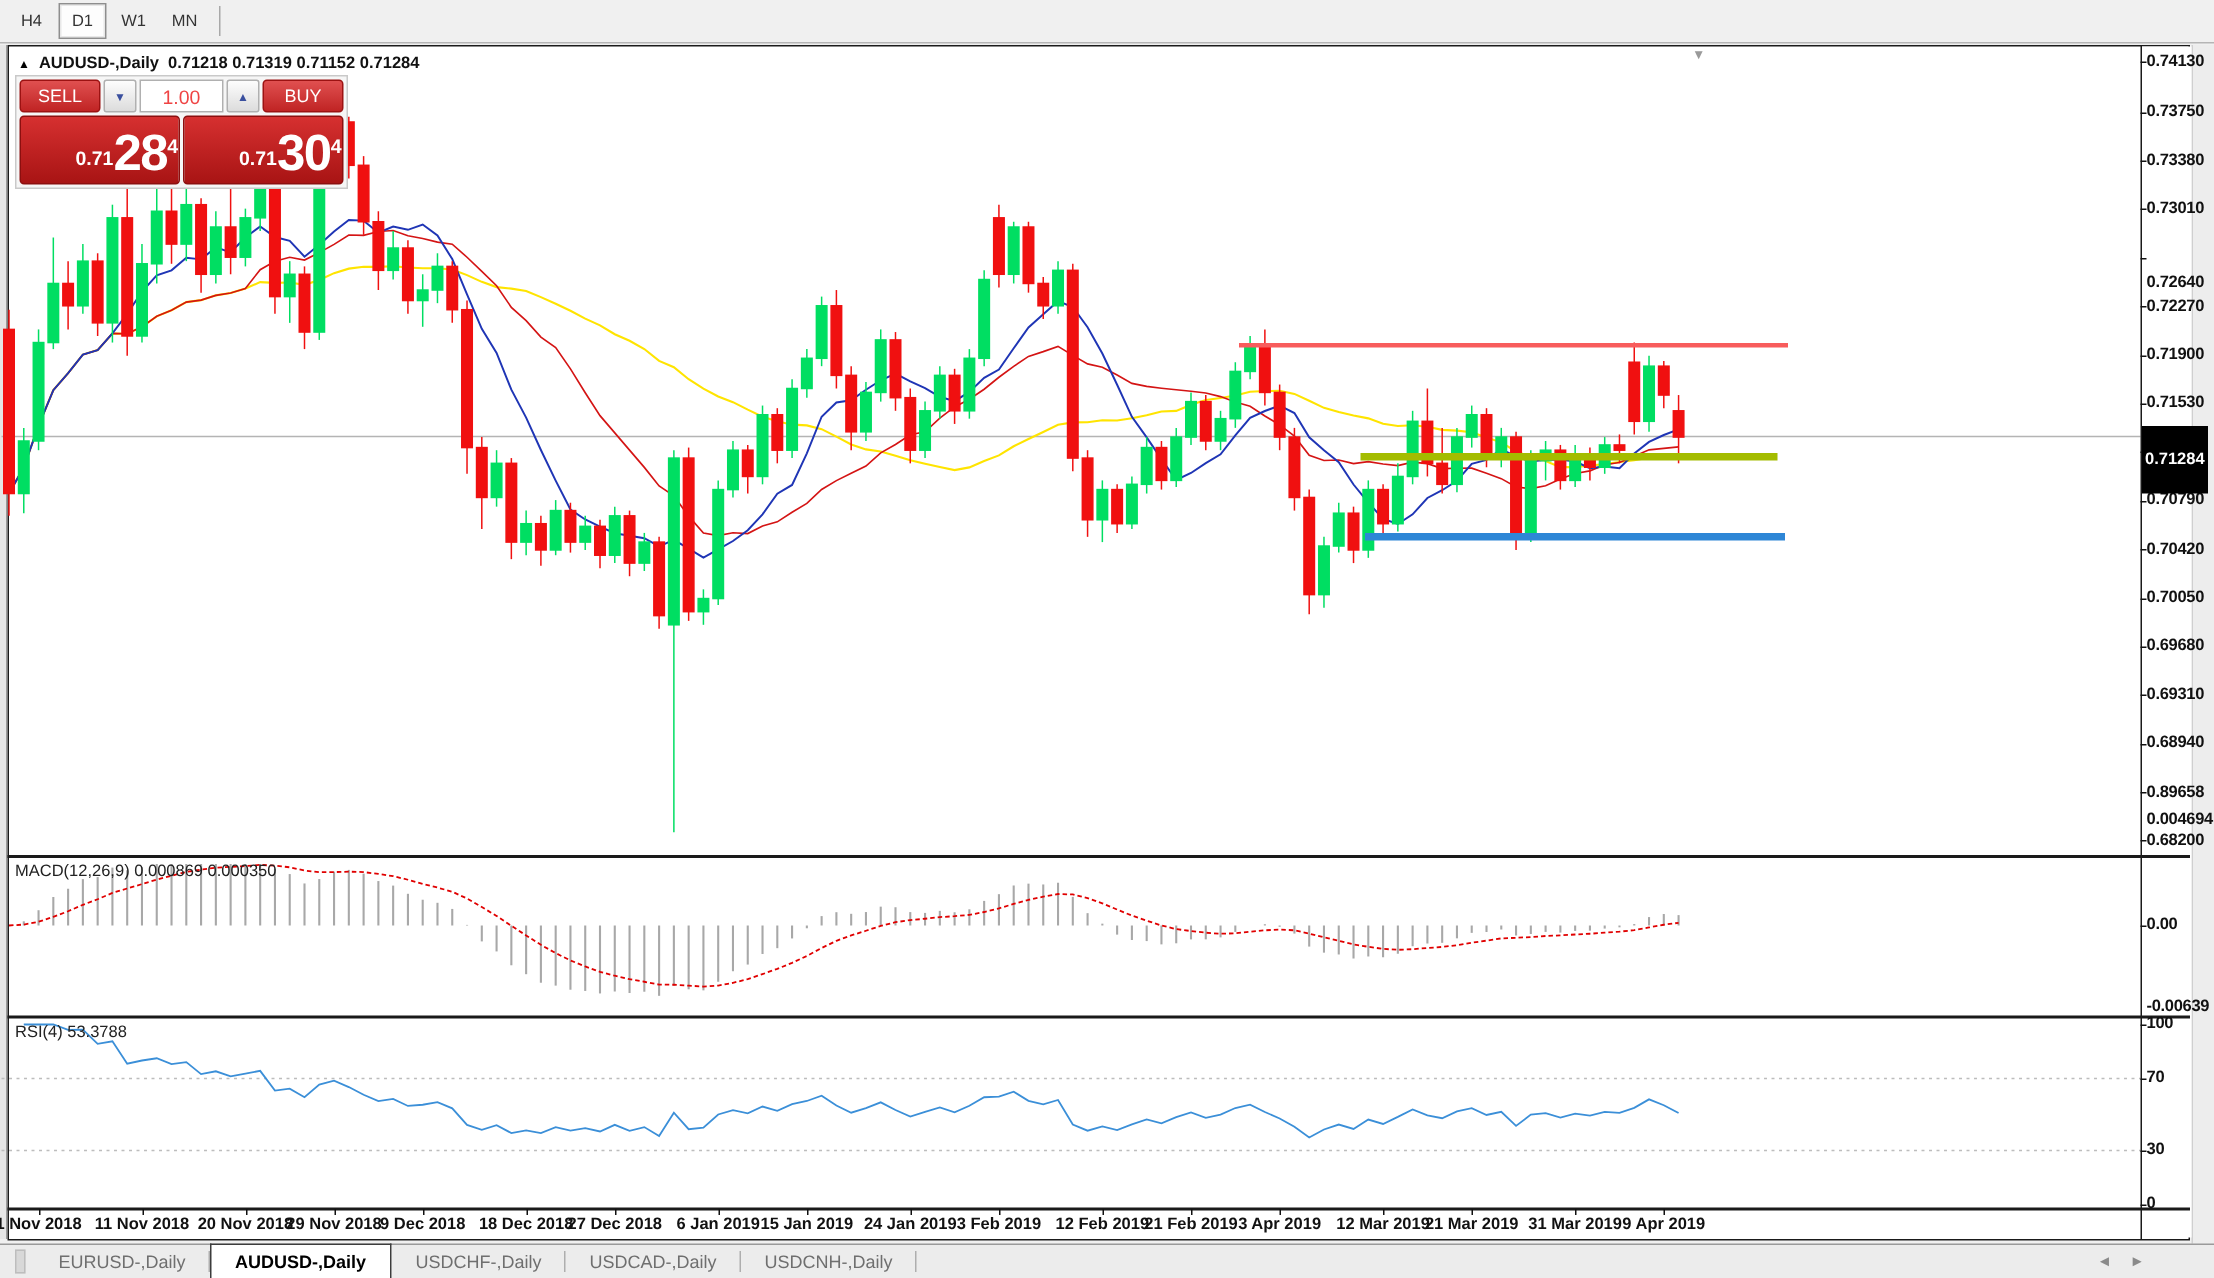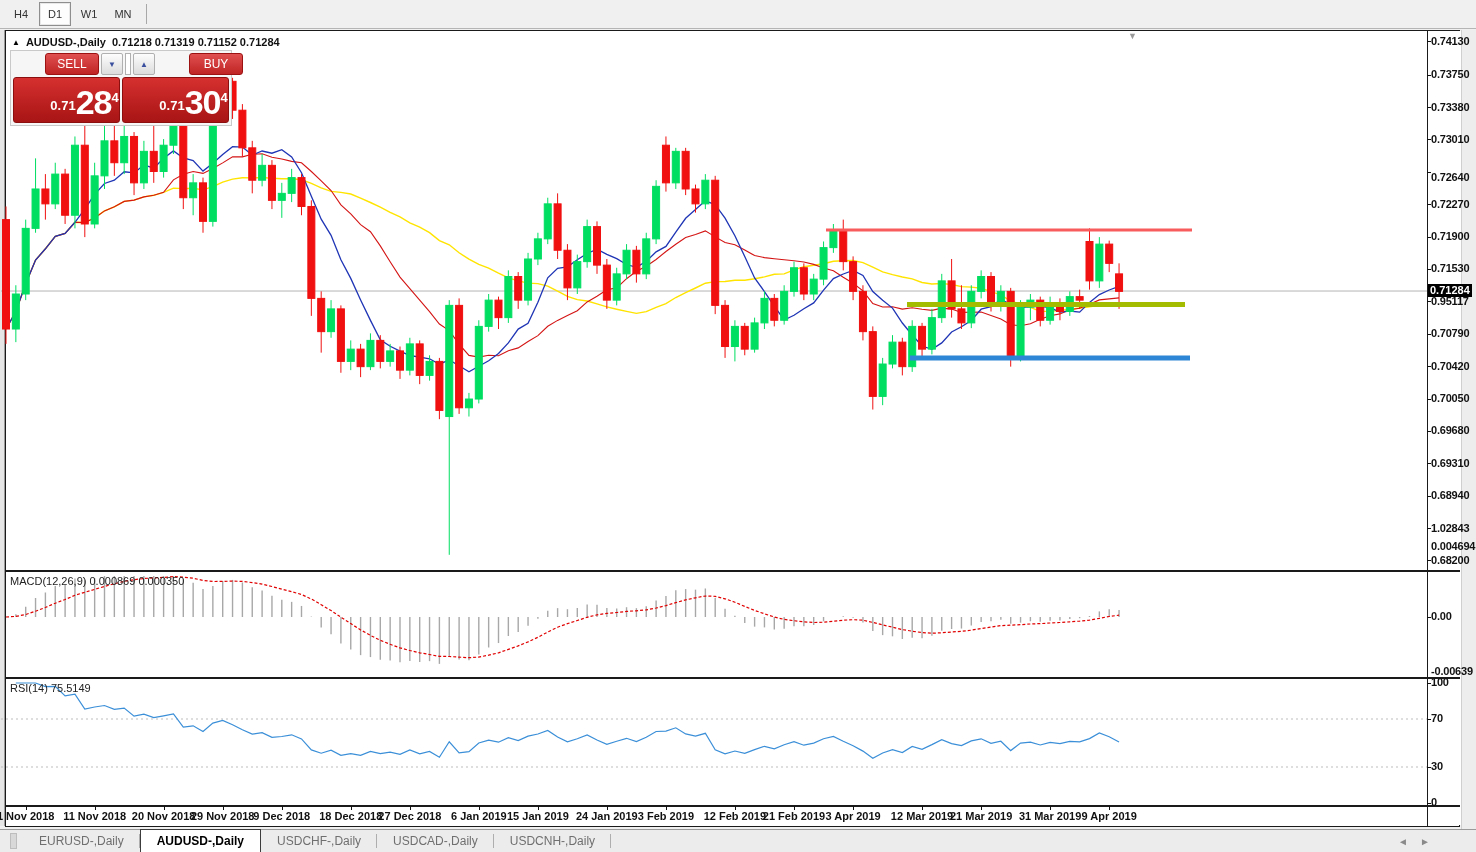--- a/index.html
+++ b/index.html
@@ -16,30 +16,30 @@
   .tf-sep{width:1px;height:20px;background:#a8a8a8;margin:0 6px;}
   
   .left-grip{position:absolute;left:0;top:30px;width:4px;height:796px;background:#e6e6e6;border-right:1px solid #9a9a9a;}
   .chart-window{position:absolute;left:5px;top:30px;width:1455px;height:797px;background:#ffffff;border:1px solid #1a1a1a;box-sizing:border-box;}
   .right-strip{position:absolute;left:1461px;top:30px;width:15px;height:822px;background:#ededed;border-left:1px solid #cfcfcf;}
   .pane-split{position:absolute;left:5px;width:1455px;height:2px;background:#1a1a1a;}
   .plot-right-border{position:absolute;top:30px;left:1427px;width:1px;height:796px;background:#1a1a1a;}
   .axis-area{position:absolute;left:1428px;top:31px;width:33px;height:794px;background:#ffffff;}
   .axis-label{position:absolute;left:1431px;font-size:11px;font-weight:700;color:#111;white-space:nowrap;letter-spacing:-0.2px;}
   .axis-tick{position:absolute;left:1427px;width:4px;height:1px;background:#111;}
-  .price-tag{position:absolute;left:1428px;background:#000;color:#fff;font-size:11px;font-weight:700;padding:0 2px;line-height:13px;white-space:nowrap;}
+  .price-tag{position:absolute;left:1428px;background:#000;color:#fff;font-size:11px;font-weight:700;padding:16px 2px;line-height:13px;white-space:nowrap;}
   .ind-label{position:absolute;font-size:11px;font-weight:400;color:#222;white-space:nowrap;text-align:right;}
   svg.layer{position:absolute;left:0;top:0;pointer-events:none;}
   
   .chart-title{position:absolute;left:12px;top:36px;font-size:11px;font-weight:700;color:#111;display:flex;align-items:center;gap:6px;}
   .chart-title .tri{font-size:8px;color:#000;}
   
   .trade-panel{position:absolute;left:10px;top:50px;width:222px;background:#f6f6f6;border:1px solid #c9c9c9;padding:2px;box-sizing:border-box;}
   .tp-row1{display:flex;height:22px;gap:2px;}
-  .btn-red{background:linear-gradient(#e05050,#c02424);color:#fff;font-size:12px;display:flex;align-items:center;justify-content:center;border:1px solid #9c1212;border-radius:3px;flex:0 0 52px;cursor:pointer;margin-left:32px;}
+  .btn-red{background:linear-gradient(#e05050,#c02424);color:#fff;font-size:12px;display:flex;align-items:center;justify-content:center;border:1px solid #9c1212;border-radius:3px;flex:0 0 52px;cursor:pointer;}
   .spin-btn{flex:0 0 20px;background:linear-gradient(#fdfdfd,#dcdcdc);border:1px solid #b0b0b0;border-radius:2px;display:flex;align-items:center;justify-content:center;font-size:8px;color:#3a4f9e;cursor:pointer;}
   .vol-input{flex:1;border:1px solid #b0b0b0;font-size:13px;text-align:center;font-family:inherit;color:#ef4444;min-width:0;}
   .tp-row2{display:flex;height:46px;margin-top:2px;gap:2px;}
   .quote-tile{flex:1;background:linear-gradient(#d63030,#a81414);border:1px solid #8c0f0f;border-radius:3px;color:#fff;display:flex;align-items:flex-end;justify-content:center;padding-bottom:3px;cursor:pointer;padding-left:36px;}
   .quote-tile .small{font-size:13px;font-weight:700;line-height:26px;}
   .quote-tile .big{font-size:34px;font-weight:700;line-height:34px;letter-spacing:-1px;}
   .quote-tile .sup{font-size:13px;font-weight:700;line-height:40px;vertical-align:top;align-self:flex-start;}
   
   .date-label{position:absolute;font-size:11px;font-weight:700;color:#111;white-space:nowrap;transform:translateX(-50%);}
   .date-tick{position:absolute;width:1px;height:4px;background:#111;}
@@ -454,21 +454,21 @@
     </div>
     <div class="quote-tile">
       <span class="small">0.71</span>
         <span class="big">30</span>
         <span class="sup">4</span>
     </div>
   </div>
 </div>
 
 <div class="ind-label" style="left:10px;top:575px">MACD(12,26,9) 0.000869 0.000350</div>
-<div class="ind-label" style="left:10px;top:682px">RSI(14) 75.5149</div>
+<div class="ind-label" style="left:10px;top:682px">RSI(4) 53.3788</div>
 
 <div class="tabbar" id="tabbar">
   <div class="grip"></div>
 <div class="tab">EURUSD-,Daily</div>
     <div class="tab active">AUDUSD-,Daily</div>
     <div class="tab">USDCHF-,Daily</div>
     <div class="tab">USDCAD-,Daily</div>
     <div class="tab">USDCNH-,Daily</div>
   </div>
 <div class="scroll-arrows">
@@ -478,21 +478,21 @@
 
 <div class="axis-tick" style="top:41.44029607938906px"></div>
 <div class="axis-label" style="top:34.94029607938906px">0.74130</div>
 <div class="axis-tick" style="top:74.69879616072879px"></div>
 <div class="axis-label" style="top:68.19879616072879px">0.73750</div>
 <div class="axis-tick" style="top:107.08207255571851px"></div>
 <div class="axis-label" style="top:100.58207255571851px">0.73380</div>
 <div class="axis-tick" style="top:139.46534895070823px"></div>
 <div class="axis-label" style="top:132.96534895070823px">0.73010</div>
 <div class="axis-tick" style="top:171.848625345697px"></div>
-<div class="axis-label" style="top:171px">0.72640</div>
+<div class="axis-label" style="top:182px">0.72640</div>
 <div class="axis-tick" style="top:204.23190174068677px"></div>
 <div class="axis-label" style="top:197.73190174068677px">0.72270</div>
 <div class="axis-tick" style="top:236.61517813567647px"></div>
 <div class="axis-label" style="top:230.11517813567647px">0.71900</div>
 <div class="axis-tick" style="top:268.9984545306652px"></div>
 <div class="axis-label" style="top:262.4984545306652px">0.71530</div>
 <div class="axis-tick" style="top:301.38173092565495px"></div>
 <div class="axis-label" style="top:294.88173092565495px">0.95117</div>
 <div class="axis-tick" style="top:333.7650073206447px"></div>
 <div class="axis-label" style="top:327.2650073206447px">0.70790</div>
@@ -500,21 +500,21 @@
 <div class="axis-label" style="top:359.64828371563345px">0.70420</div>
 <div class="axis-tick" style="top:398.5315601106232px"></div>
 <div class="axis-label" style="top:392.0315601106232px">0.70050</div>
 <div class="axis-tick" style="top:430.9148365056129px"></div>
 <div class="axis-label" style="top:424.4148365056129px">0.69680</div>
 <div class="axis-tick" style="top:463.29811290060167px"></div>
 <div class="axis-label" style="top:456.79811290060167px">0.69310</div>
 <div class="axis-tick" style="top:495.68138929559143px"></div>
 <div class="axis-label" style="top:489.18138929559143px">0.68940</div>
 <div class="axis-tick" style="top:528.0646656905811px"></div>
-<div class="axis-label" style="top:521.5646656905811px">1.02843</div>
+<div class="axis-label" style="top:521.5646656905811px">0.89658</div>
 <div class="axis-tick" style="top:560.4479420855699px"></div>
 <div class="axis-label" style="top:553.9479420855699px">0.68200</div>
 <div class="price-tag" style="top:284.0289572149016px">0.71284</div>
 <div class="axis-label" style="top:540px">0.004694</div>
 <div class="axis-tick" style="top:617px"></div>
 <div class="axis-label" style="top:610px">0.00</div>
 <div class="axis-label" style="top:665px">-0.00639</div>
 <div class="axis-tick" style="top:682.5px"></div>
 <div class="axis-label" style="top:676px">100</div>
 <div class="axis-tick" style="top:718.5px"></div>

